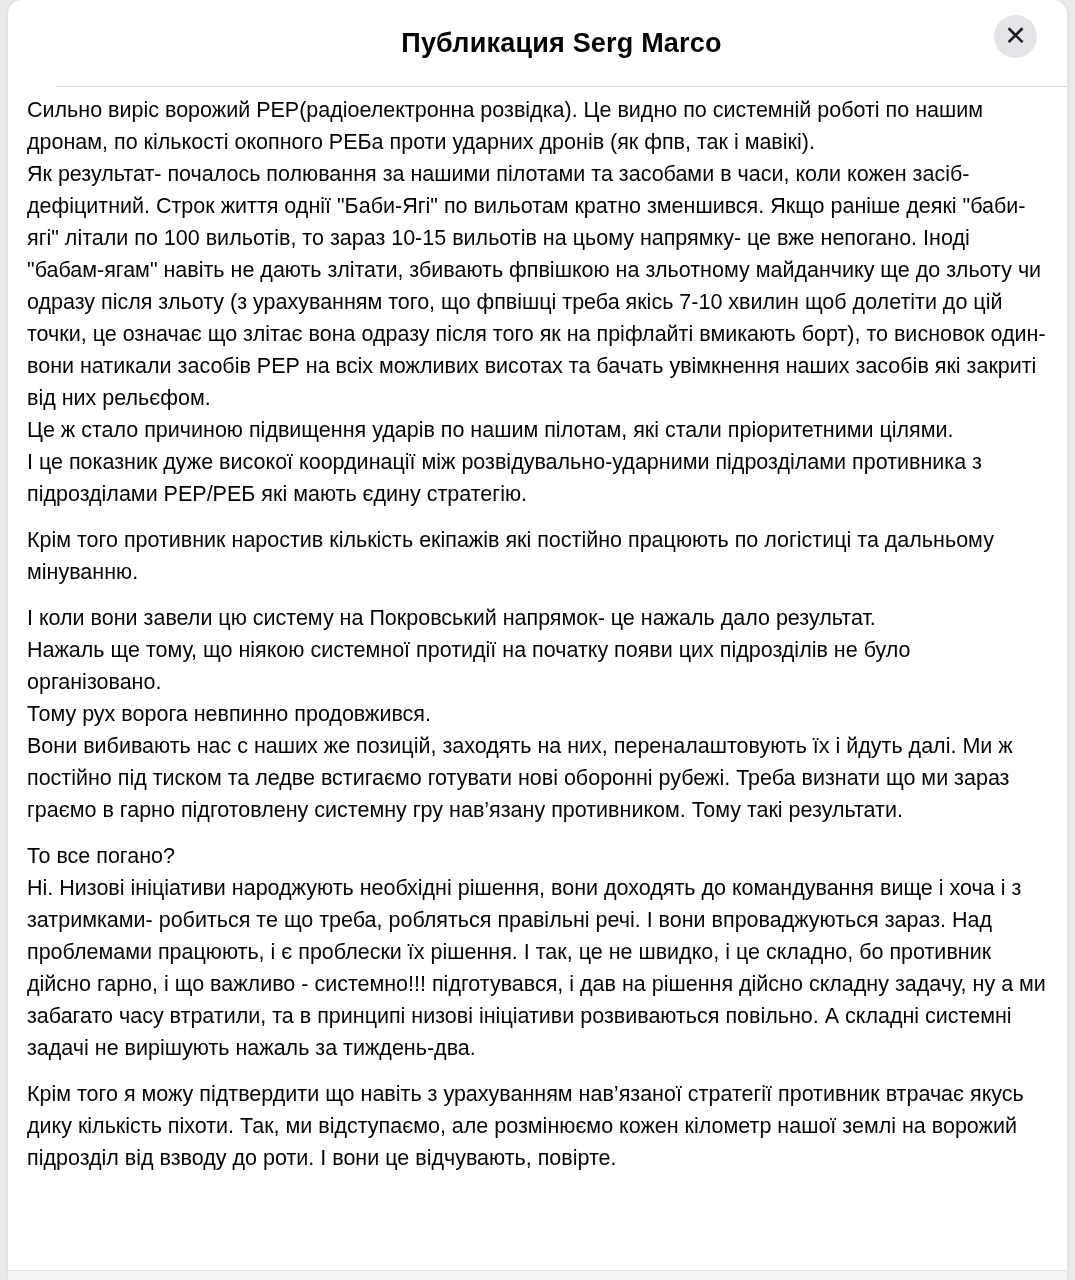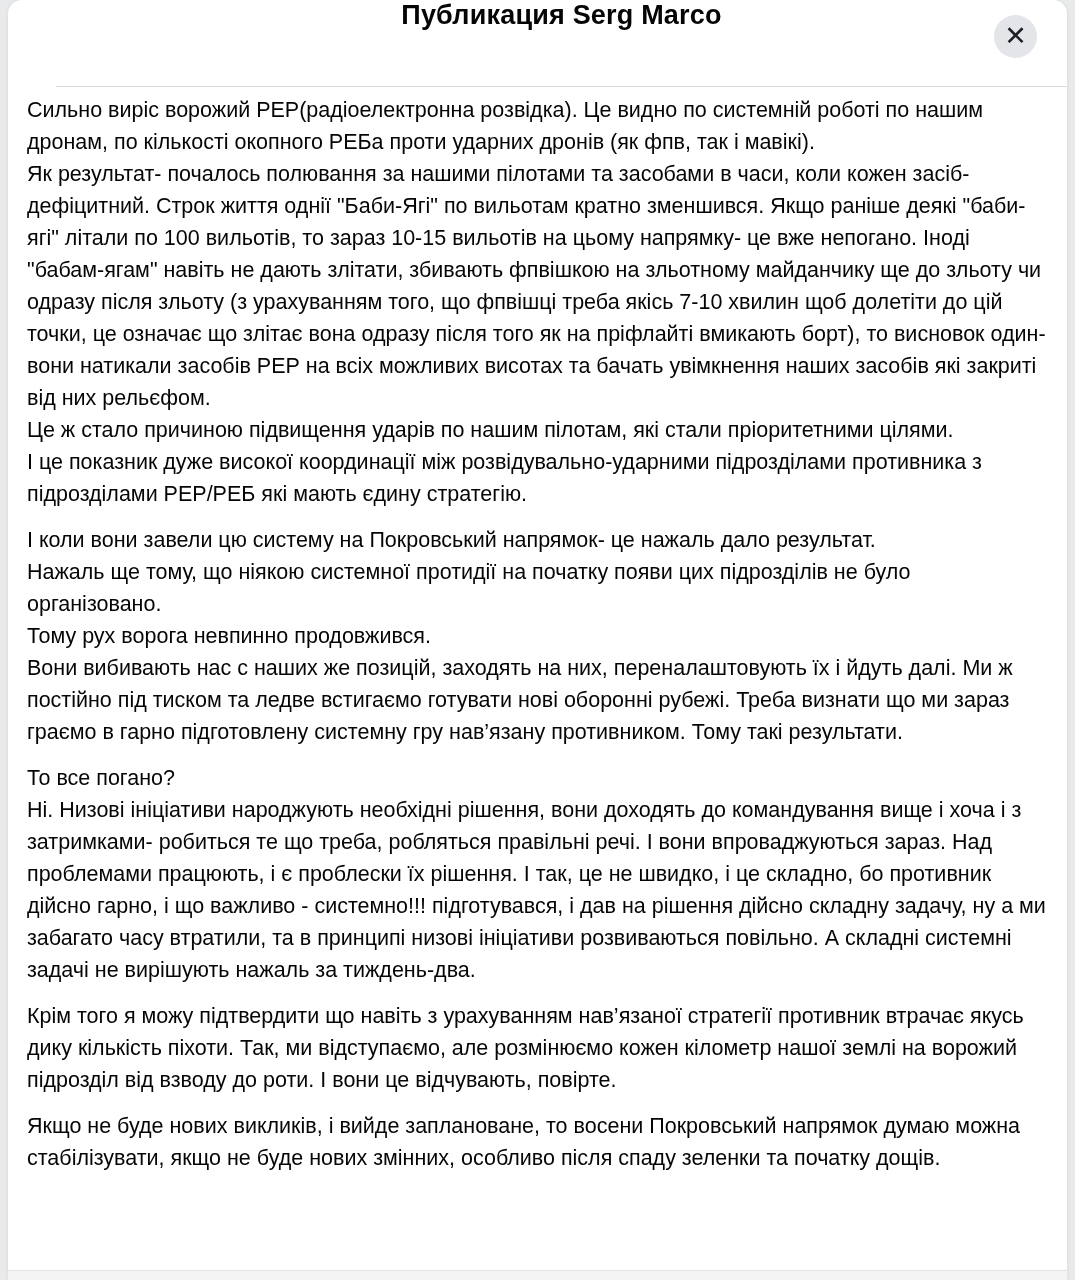--- a/index.html
+++ b/index.html
@@ -20,20 +20,21 @@
     background: #ffffff;
     border-radius: 14px 14px 0 0;
     box-shadow: 0 0 4px rgba(0,0,0,0.08);
     overflow: hidden;
   }
   .modal-header {
     position: relative;
     height: 86px;
     border-bottom: 1px solid #d8dade;
     display: flex;
+    align-items: center;
     justify-content: center;
     margin-left: 48px;
   }
   .modal-title {
     font-size: 27px;
     font-weight: bold;
     color: #050505;
     letter-spacing: 0.2px;
   }
   .close-button {
@@ -86,23 +87,23 @@
     <div class="modal-title">Публикация Serg Marco</div>
     <button class="close-button">
       <span class="close-icon">✕</span>
     </button>
   </div>
   <div class="post-content">
     <p>Сильно виріс ворожий РЕР(радіоелектронна розвідка). Це видно по системній роботі по нашим дронам, по кількості окопного РЕБа проти ударних дронів (як фпв, так і мавікі).
 Як результат- почалось полювання за нашими пілотами та засобами в часи, коли кожен засіб-дефіцитний. Строк життя однії "Баби-Ягі" по вильотам кратно зменшився. Якщо раніше деякі "баби-ягі" літали по 100 вильотів, то зараз 10-15 вильотів на цьому напрямку- це вже непогано. Іноді "бабам-ягам" навіть не дають злітати, збивають фпвішкою на зльотному майданчику ще до зльоту чи одразу після зльоту (з урахуванням того, що фпвішці треба якісь 7-10 хвилин щоб долетіти до цій точки, це означає що злітає вона одразу після того як на пріфлайті вмикають борт), то висновок один- вони натикали засобів РЕР на всіх можливих висотах та бачать увімкнення наших засобів які закриті від них рельєфом.
 Це ж стало причиною підвищення ударів по нашим пілотам, які стали пріоритетними цілями.
 І це показник дуже високої координації між розвідувально-ударними підрозділами противника з підрозділами РЕР/РЕБ які мають єдину стратегію.</p>
+    <p>Крім того противник наростив кількість екіпажів які постійно працюють по логістиці та дальньому мінуванню.</p>
     <p>І коли вони завели цю систему на Покровський напрямок- це нажаль дало результат.
 Нажаль ще тому, що ніякою системної протидії на початку появи цих підрозділів не було організовано.
 Тому рух ворога невпинно продовжився.
 Вони вибивають нас с наших же позицій, заходять на них, переналаштовують їх і йдуть далі. Ми ж постійно під тиском та ледве встигаємо готувати нові оборонні рубежі. Треба визнати що ми зараз граємо в гарно підготовлену системну гру нав’язану противником. Тому такі результати.</p>
     <p>То все погано?
 Ні. Низові ініціативи народжують необхідні рішення, вони доходять до командування вище і хоча і з затримками- робиться те що треба, робляться правільні речі. І вони впроваджуються зараз. Над проблемами працюють, і є проблески їх рішення. І так, це не швидко, і це складно, бо противник дійсно гарно, і що важливо - системно!!! підготувався, і дав на рішення дійсно складну задачу, ну а ми забагато часу втратили, та в принципі низові ініціативи розвиваються повільно. А складні системні задачі не вирішують нажаль за тиждень-два.</p>
     <p>Крім того я можу підтвердити що навіть з урахуванням нав’язаної стратегії противник втрачає якусь дику кількість піхоти. Так, ми відступаємо, але розмінюємо кожен кілометр нашої землі на ворожий підрозділ від взводу до роти. І вони це відчувають, повірте.</p>
-    <p>Якщо не буде нових викликів, і вийде заплановане, то восени Покровський напрямок думаю можна стабілізувати, якщо не буде нових змінних, особливо після спаду зеленки та початку дощів.</p>
   </div>
   <div class="bottom-strip"></div>
 </div>
 
 </body></html>

